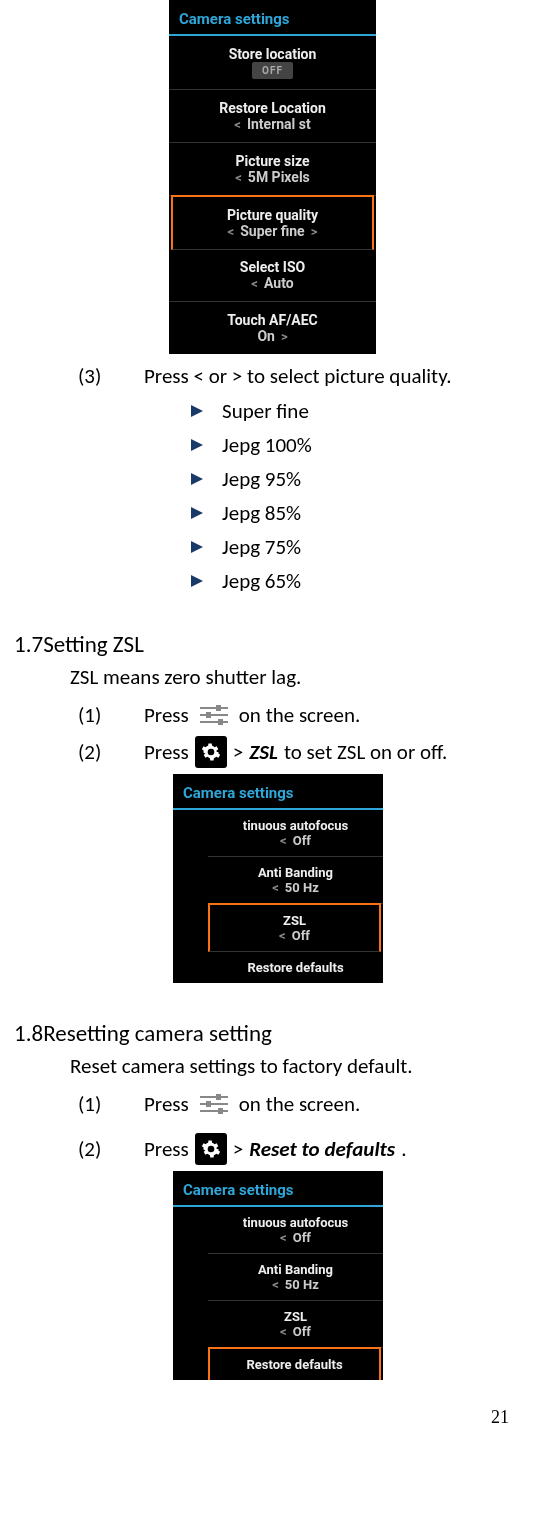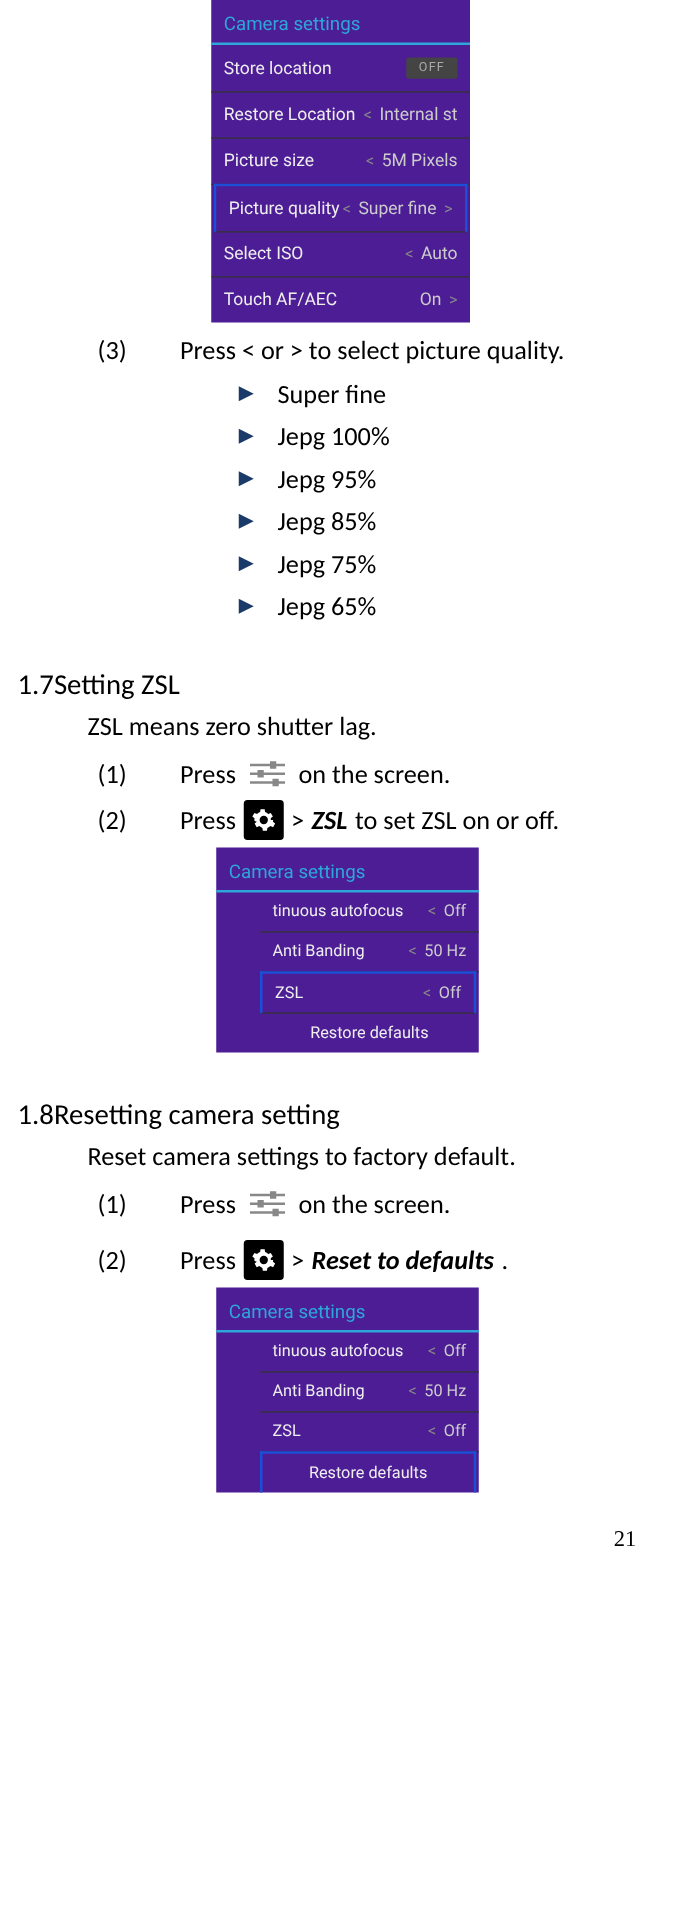--- a/index.html
+++ b/index.html
@@ -7,61 +7,63 @@
     width: 539px;
     font-family: Calibri, Arial, sans-serif;
     font-size: 21px;
     color: #000;
     background: #fff;
     padding: 0 10px 30px 10px;
   }
 
   
   .android-shot {
-    background: #4c1d95;
+    background: #000000;
     color: #fff;
     font-family: Roboto, Arial, sans-serif;
     font-size: 14px;
     position: relative;
+    font-weight: bold;
   }
   .android-shot .header {
     color: #2ea6d8;
     font-size: 15px;
     padding: 10px 10px 6px 10px;
     border-bottom: 2px solid #2ea6d8;
   }
   .android-shot .row {
     display: flex;
     align-items: center;
     justify-content: space-between;
     padding: 10px 10px;
     border-bottom: 1px solid #333;
     min-height: 36px;
     white-space: nowrap;
+    flex-direction: column;
   }
   .android-shot .row:last-child { border-bottom: none; }
   .android-shot .row .label { flex: 1; color: #eee; overflow: hidden; text-overflow: clip; }
   .android-shot .row .valwrap { display: flex; align-items: center; gap: 6px; color: #ccc; }
   .android-shot .row .chev { color: #888; font-size: 13px; }
   .android-shot .row.center { justify-content: center; }
   .android-shot .row.center .label { flex: none; text-align: right; }
 
   
   .off-pill {
     background: #444;
     color: #aaa;
     font-size: 10px;
     padding: 3px 10px;
     border-radius: 2px;
     letter-spacing: 1px;
   }
 
   
   .hl-red {
-    border: 2px solid #1d4ed8;
+    border: 2px solid #f97316;
     margin: -1px 2px;
     position: relative;
     z-index: 2;
   }
 
   
   .shot1-wrap {
     width: 207px;
     margin-left: 159px;
     margin-bottom: 8px;

